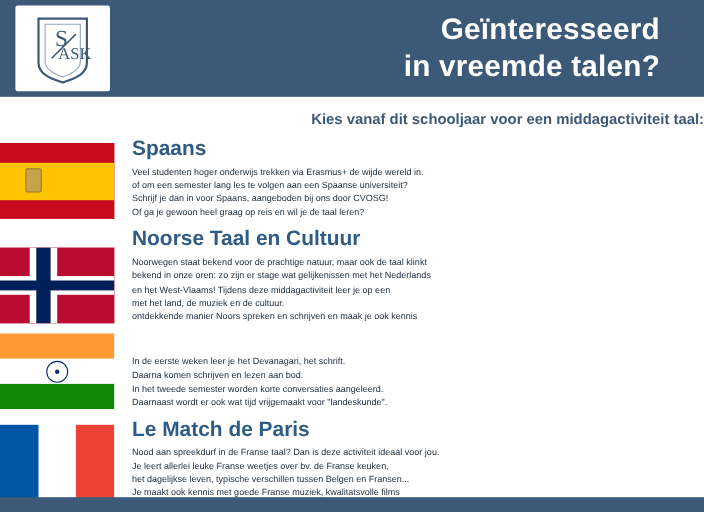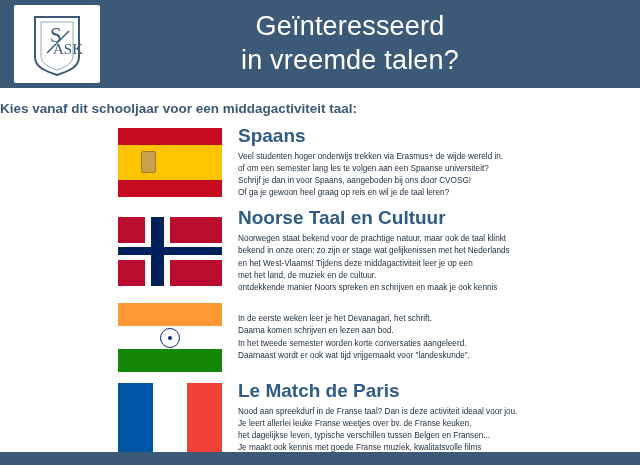--- a/index.html
+++ b/index.html
@@ -38,48 +38,47 @@
     display: flex;
     align-items: center;
     justify-content: center;
     flex: 0 0 auto;
     margin-left: 4px;
     position: relative;
   }
   .logo svg { display: block; }
   .header-title {
     flex: 1 1 auto;
-    text-align: center;
+    text-align: right;
     color: #ffffff;
     font-size: 27px;
-    font-weight: normal;
+    font-weight: bold;
     line-height: 1.25;
     padding-right: 30px;
     letter-spacing: 0.2px;
   }
   .header-title .l2 { display: block; }
 
   
   .subtitle {
-    text-align: left;
+    text-align: right;
     color: #3c5a78;
     font-size: 13.5px;
     font-weight: bold;
     padding: 13px 0 10px 0;
   }
 
   
   .courses {
     padding: 0 0 0 0;
   }
   .course {
     display: flex;
-    align-items: center;
+    align-items: flex-end;
     margin-bottom: 9px;
-    padding-left: 118px;
   }
   .flag {
     width: 104px;
     height: 69px;
     flex: 0 0 auto;
     position: relative;
     overflow: hidden;
   }
   .course-text {
     padding-left: 16px;

